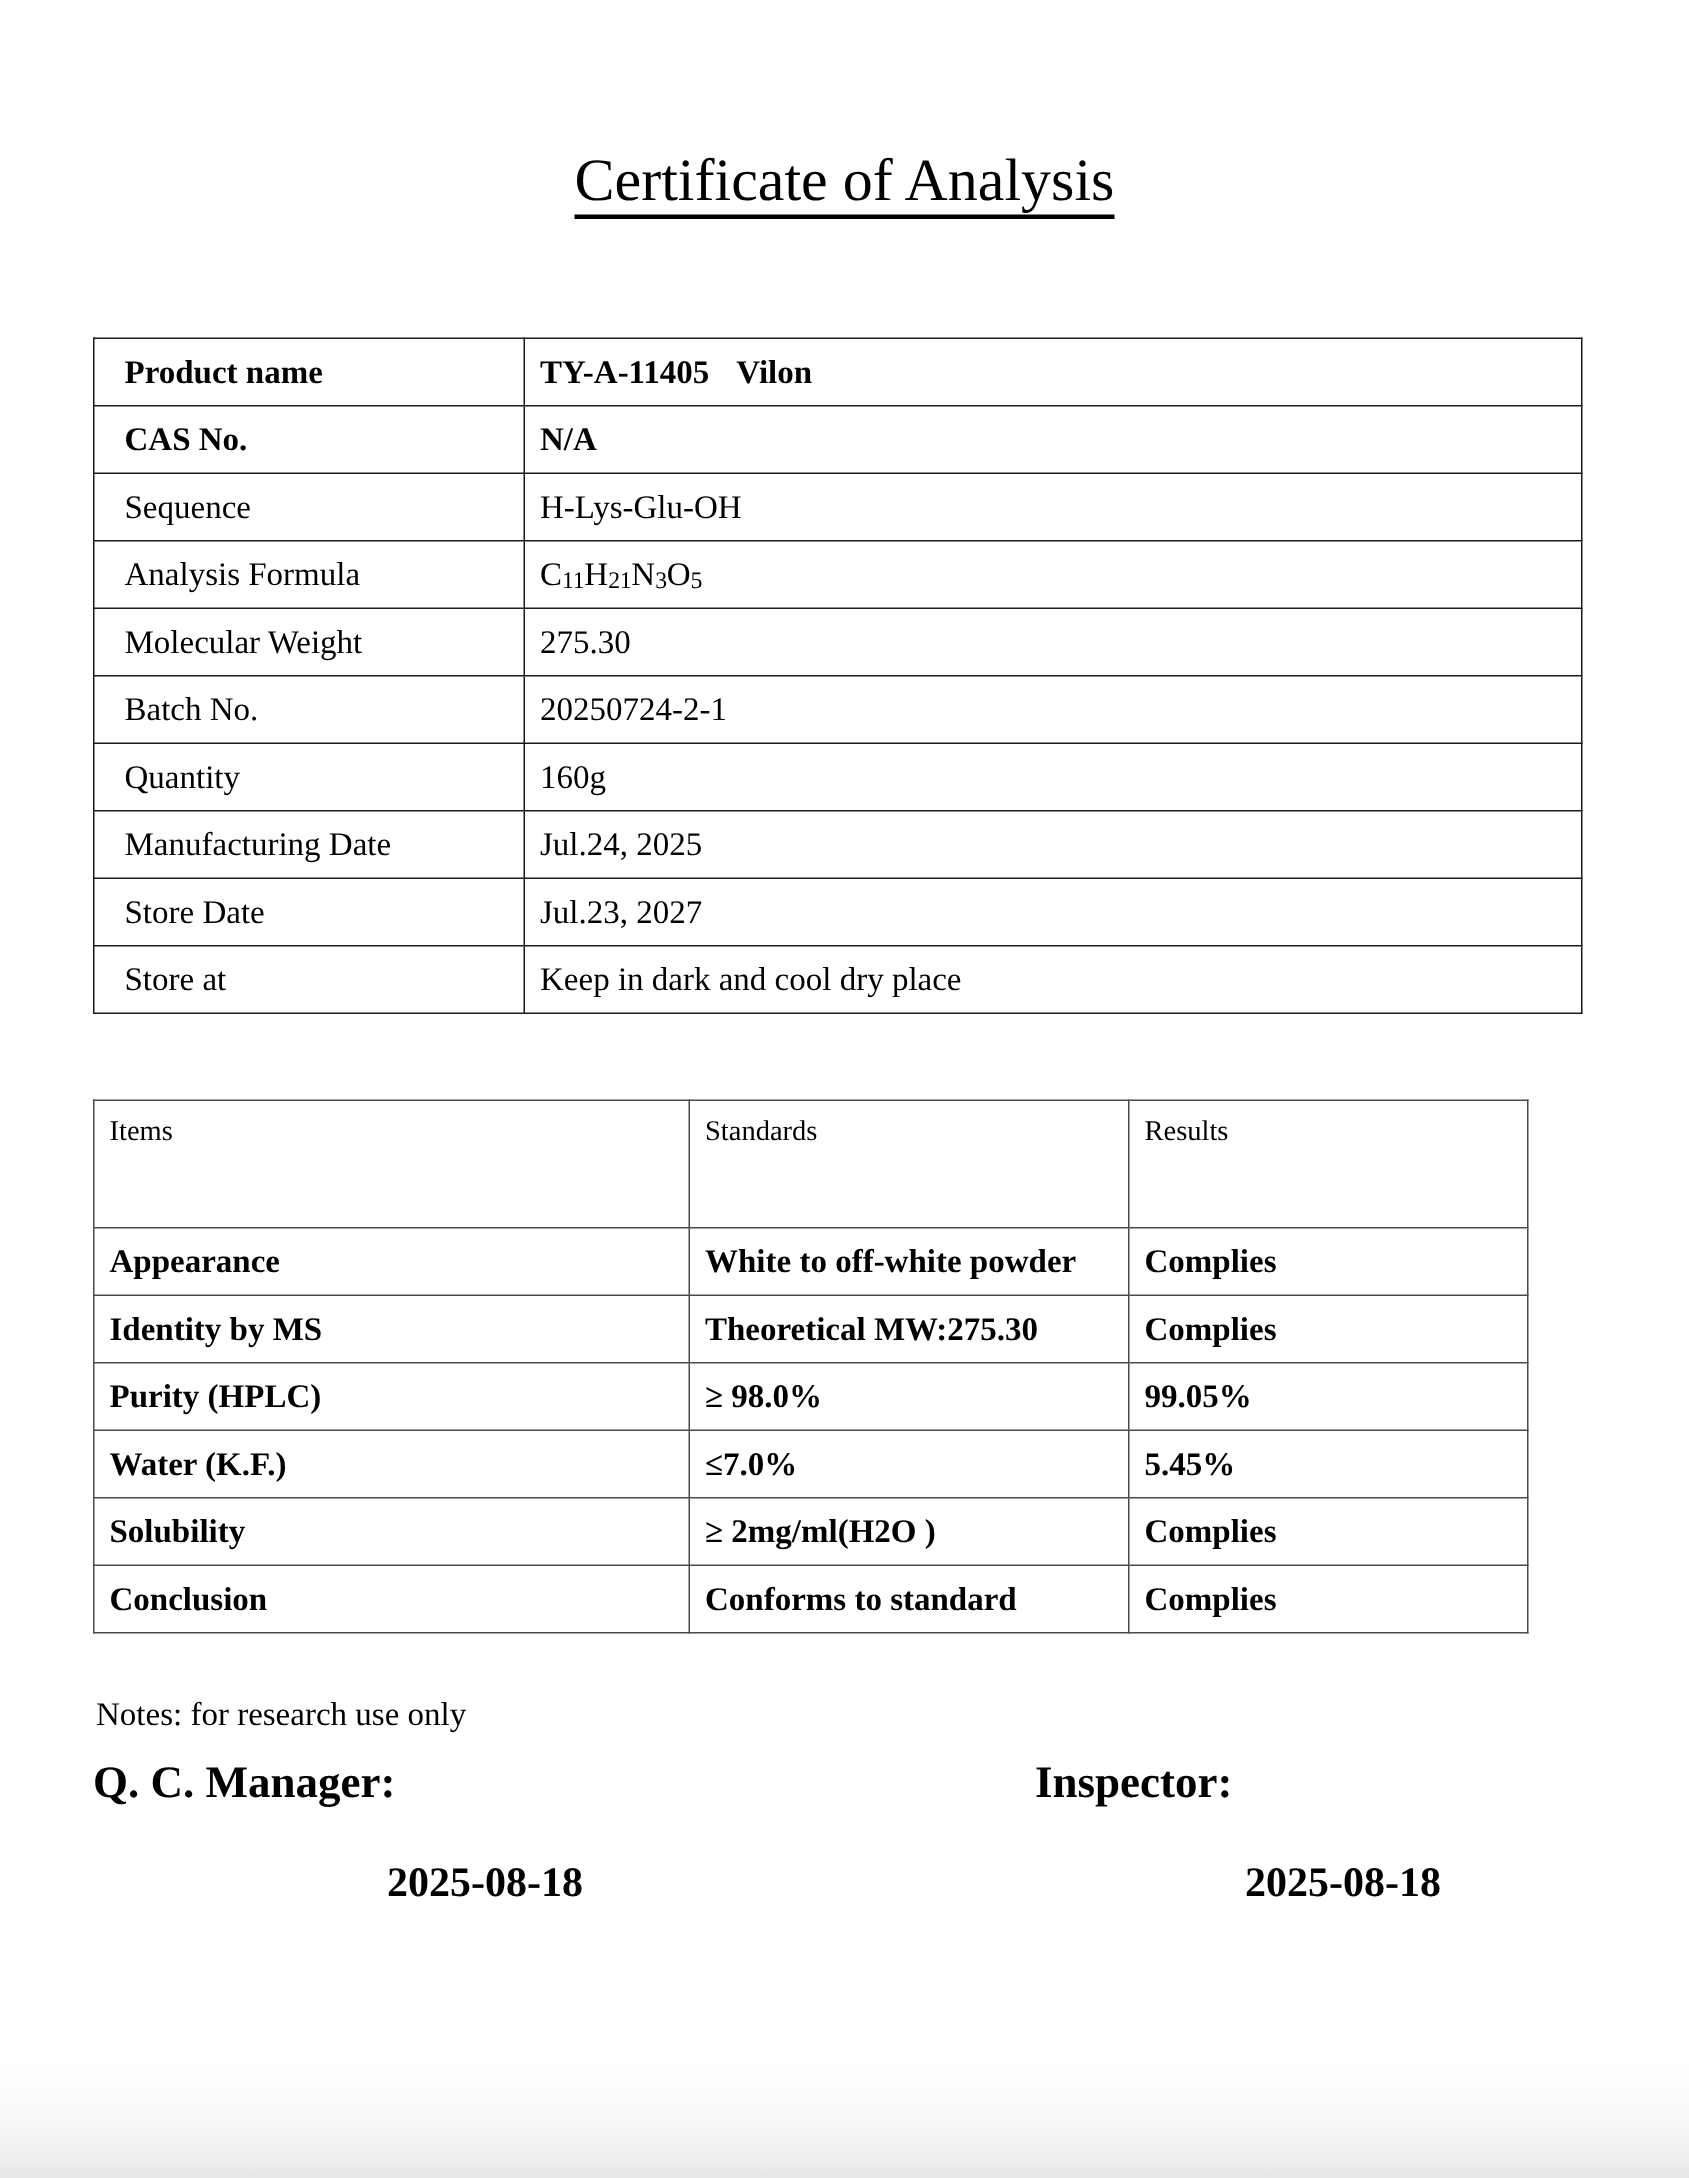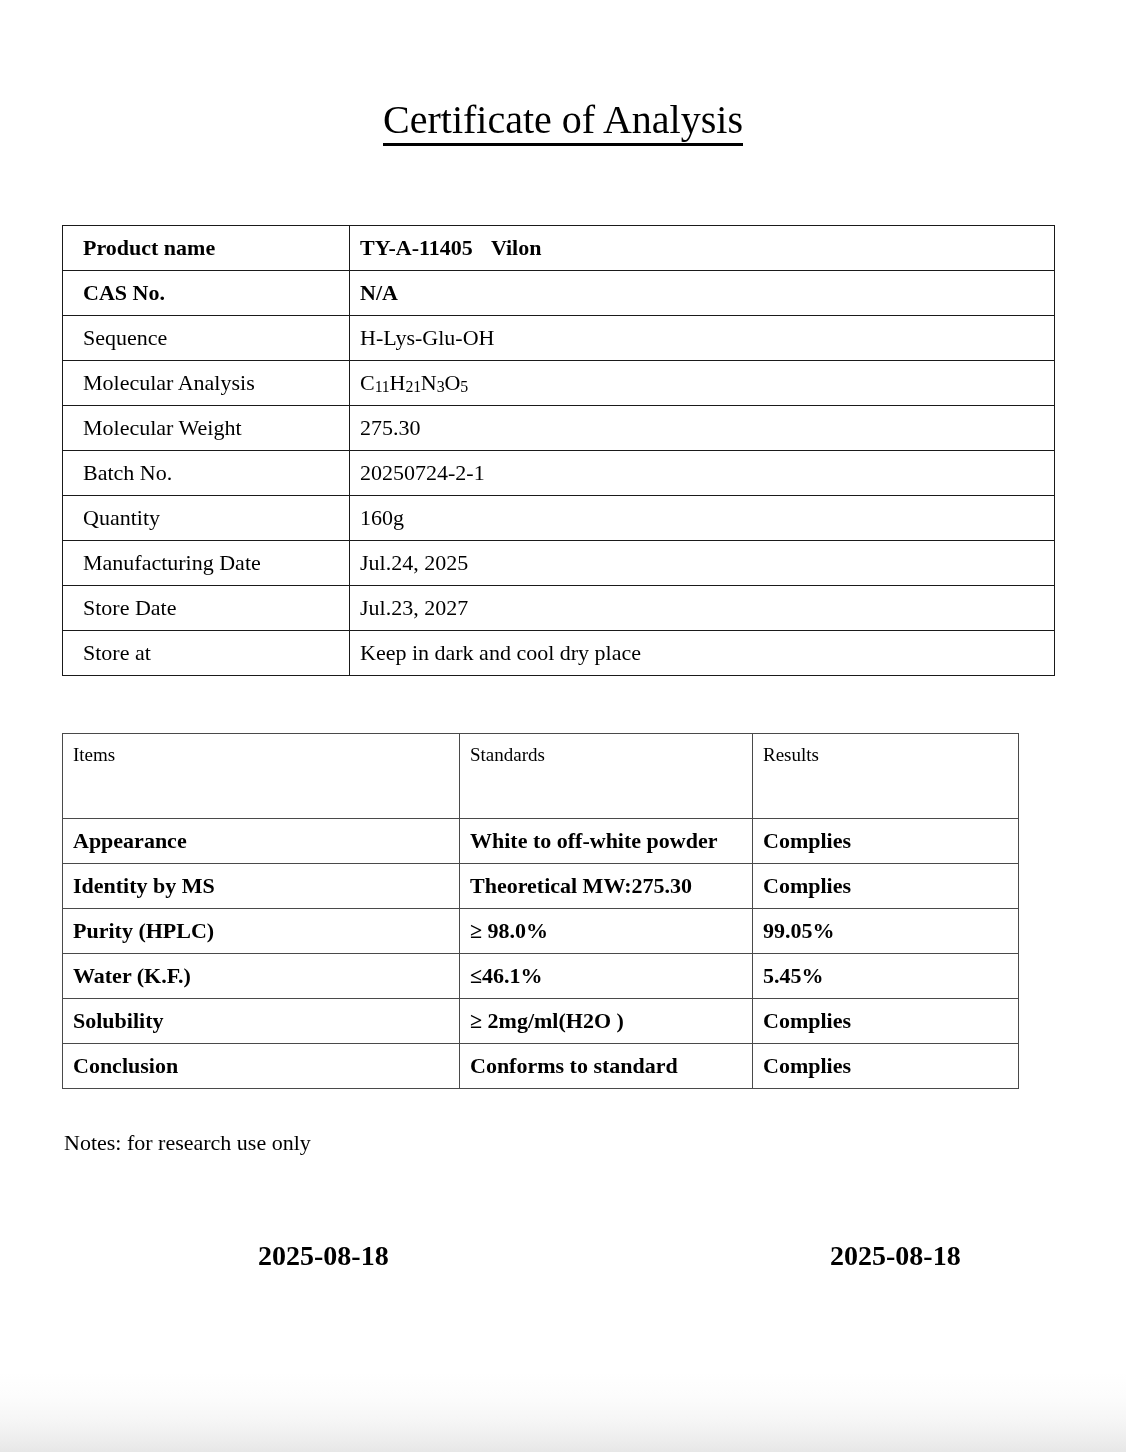--- a/index.html
+++ b/index.html
@@ -170,21 +170,21 @@
         </tr>
         <tr class="bold">
           <td class="label">CAS No.</td>
           <td class="value">N/A</td>
         </tr>
         <tr>
           <td class="label">Sequence</td>
           <td class="value">H-Lys-Glu-OH</td>
         </tr>
         <tr>
-          <td class="label">Molecular Analysis</td>
+          <td class="label">Analysis Formula</td>
           <td class="value"><span>C</span><sub class="fml">11</sub><span>H</span><sub class="fml">21</sub><span>N</span><sub class="fml">3</sub><span>O</span><sub class="fml">5</sub></td>
         </tr>
         <tr>
           <td class="label">Molecular Weight</td>
           <td class="value">275.30</td>
         </tr>
         <tr>
           <td class="label">Batch No.</td>
           <td class="value">20250724-2-1</td>
         </tr>
@@ -231,37 +231,41 @@
           <td>Theoretical MW:275.30</td>
           <td>Complies</td>
         </tr>
         <tr>
           <td>Purity (HPLC)</td>
           <td>≥ 98.0%</td>
           <td>99.05%</td>
         </tr>
         <tr>
           <td>Water (K.F.)</td>
-          <td>≤46.1%</td>
+          <td>≤7.0%</td>
           <td>5.45%</td>
         </tr>
         <tr>
           <td>Solubility</td>
           <td>≥ 2mg/ml(H2O )</td>
           <td>Complies</td>
         </tr>
         <tr>
           <td>Conclusion</td>
           <td>Conforms to standard</td>
           <td>Complies</td>
         </tr>
       </tbody>
   </table>
 
   <div class="notes">Notes: for research use only</div>
 
+  <div class="sig-row">
+    <div class="sig-label sig-qc">Q. C. Manager:</div>
+    <div class="sig-label sig-insp">Inspector:</div>
+  </div>
 
   <div class="date-row">
     <div class="date-val date-qc">2025-08-18</div>
     <div class="date-val date-insp">2025-08-18</div>
   </div>
 
 </div>
 
 </body></html>

